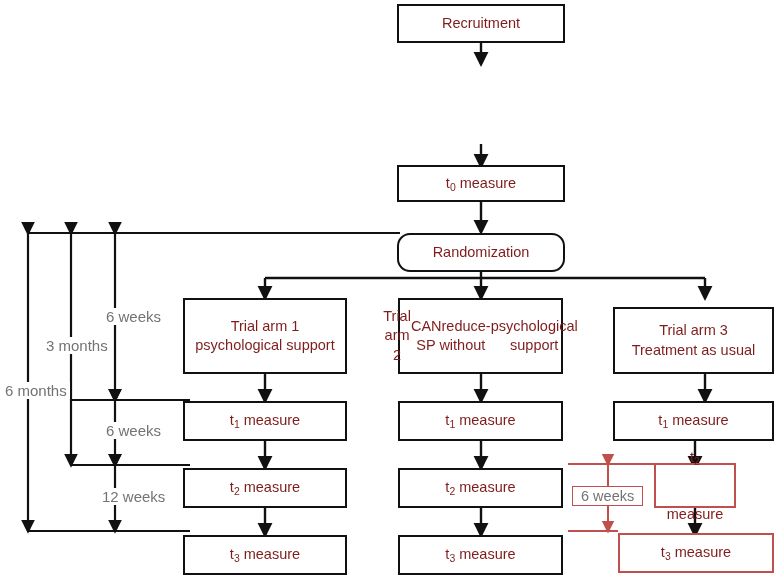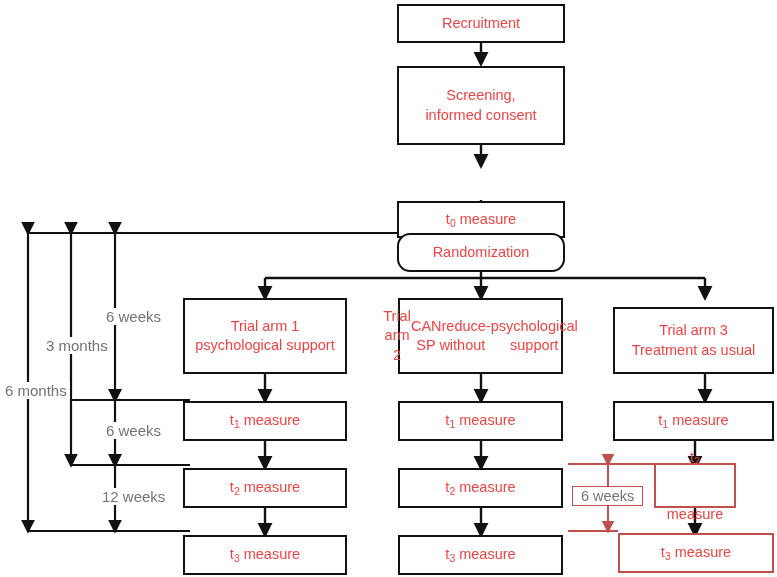--- a/index.html
+++ b/index.html
@@ -11,21 +11,21 @@
     position:absolute;
     box-sizing:border-box;
     border:2.5px solid #111;
     background:#ffffff;
     display:flex;
     align-items:center;
     justify-content:center;
     text-align:center;
     font-size:14.5px;
     line-height:1.32;
-    color:#ef4444;
+    color:#7f1d1d;
     z-index:3;
   }
   .node.red{ border:2.5px solid #C0504D; }
 
   .lbl{
     position:absolute;
     font-size:15px;
     color:#737373;
     white-space:nowrap;
     z-index:4;
@@ -107,26 +107,22 @@
       <line x1="568" y1="464" x2="660" y2="464"></line>
       <line x1="568" y1="531" x2="618" y2="531"></line>
       <line x1="608" y1="464" x2="608" y2="531" marker-start="url(#ahr)" marker-end="url(#ahr)"></line>
     </g>
   </svg>
 
   <div class="node" style="left:397px;top:4px;width:168px;height:39px;">
     <span class="nd-txt">Recruitment</span>
   </div>
 
-  <div class="node" style="left:397px;top:66px;width:168px;height:79px;flex-direction:column;">
-    <span class="nd-txt">Screening,</span>
-    <span class="nd-txt">informed consent</span>
-  </div>
 
-  <div class="node" style="left:397px;top:165px;width:168px;height:37px;margin-top:36px;">
+  <div class="node" style="left:397px;top:165px;width:168px;height:37px;">
     <span>t<sub>0</sub> measure</span>
   </div>
 
   <div class="node" style="left:397px;top:233px;width:168px;height:39px;border-radius:13px;">
     <span class="nd-txt">Randomization</span>
   </div>
 
   <div class="node" style="left:183px;top:298px;width:164px;height:76px;flex-direction:column;">
     <span class="nd-txt">Trial arm 1</span>
     <span class="nd-txt">psychological support</span>

